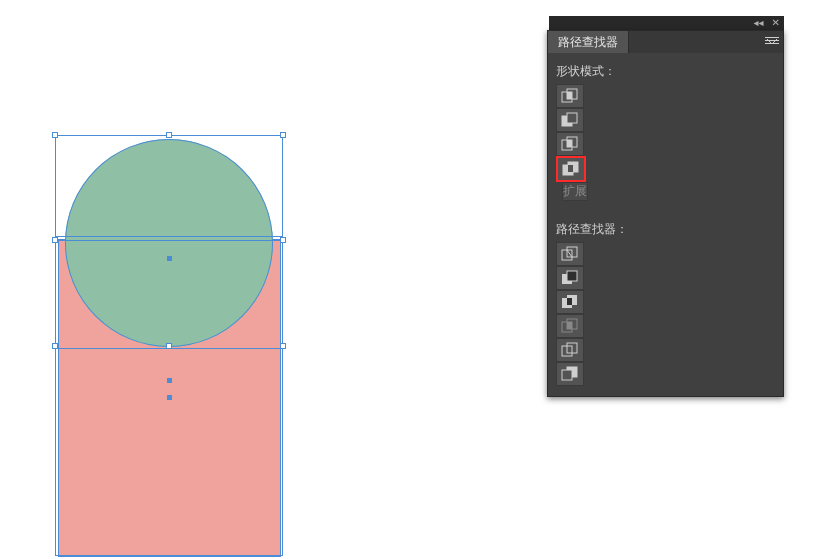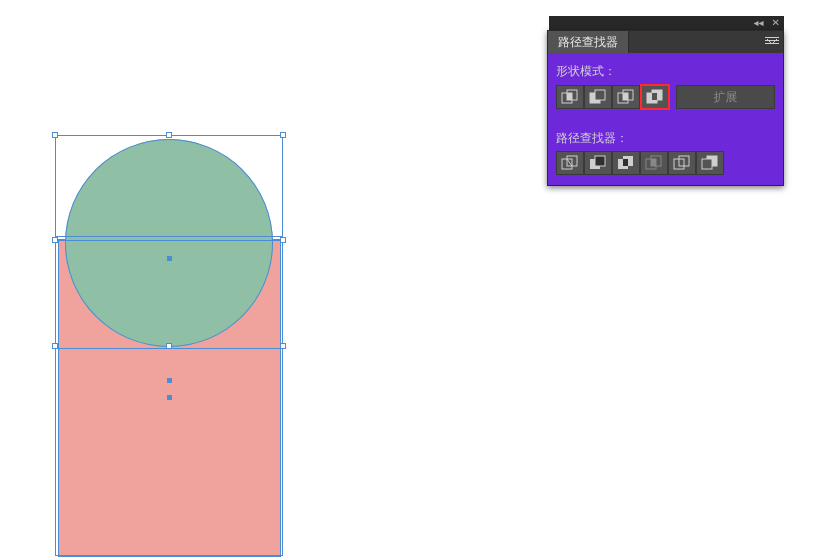--- a/index.html
+++ b/index.html
@@ -72,21 +72,21 @@
     width: 5px; height: 5px;
     background: #4a8dd6;
   }
 
   
   .panel-wrap {
     position: absolute;
     right: 38px;
     top: 30px;
     width: 235px;
-    background: #6d28d9;
+    background: #404040;
     border: 1px solid #2a2a2a;
     box-shadow: 0 2px 6px rgba(0,0,0,0.5);
     font-size: 12px;
     color: #d8d8d8;
   }
   .panel-tabbar {
     background: #383838;
     height: 22px;
     position: relative;
     display: flex;
@@ -135,22 +135,23 @@
     padding: 6px 8px 10px 8px;
     border-radius: 11px;
   }
   .section-label {
     font-size: 12px;
     color: #d0d0d0;
     margin: 4px 0 4px 0;
   }
   .row {
     display: flex;
-    align-items: center;
+    align-items: flex-start;
     gap: 0;
+    flex-direction: column;
   }
   .mode-btn {
     width: 26px; height: 22px;
     background: #535353;
     border: 1px solid #3a3a3a;
     display:flex; align-items:center; justify-content:center;
     cursor: pointer;
   }
   .mode-btn svg { display:block; }
   .highlight {

